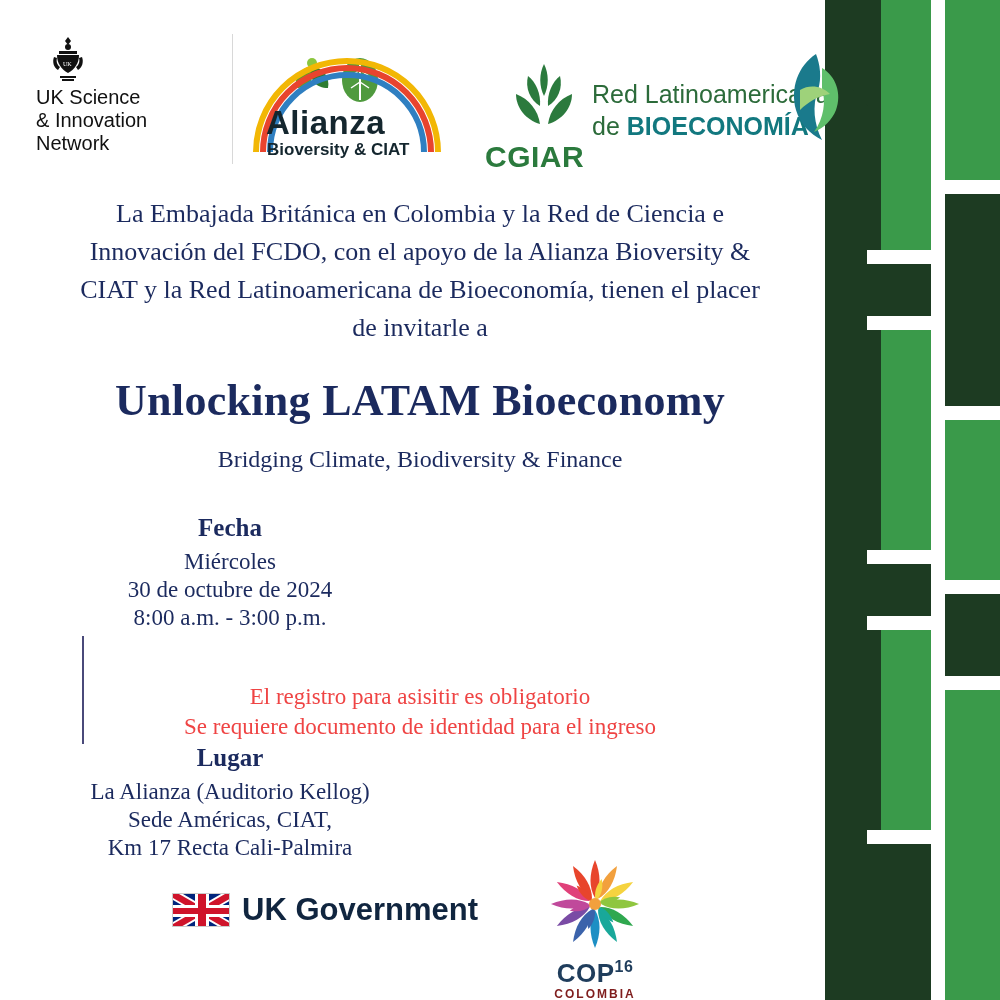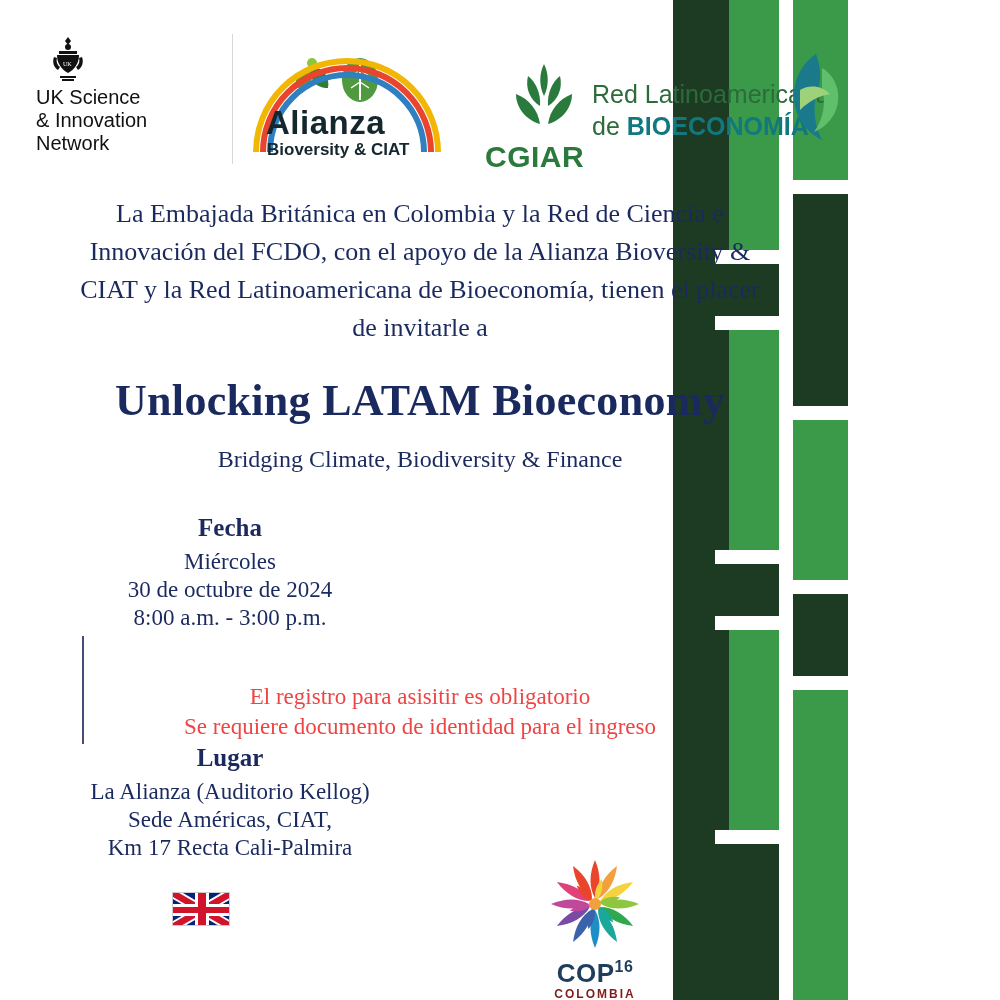--- a/index.html
+++ b/index.html
@@ -8,21 +8,21 @@
   }
   body {
     width: 1000px;
     height: 1000px;
     background: #ffffff;
     font-family: "Liberation Serif", serif;
     overflow: hidden;
   }
   .poster {
     position: relative;
-    width: 848px;
+    width: 1000px;
     height: 1000px;
     background: #ffffff;
     overflow: hidden;
   }
 
   
   .right-band {
     position: absolute;
     top: 0;
     right: 0;
@@ -459,20 +459,21 @@
       <div class="flag">
         <i style="left:0;top:0;width:58px;height:34px;clip-path:polygon(0 0, 10px 0, 58px 28px, 58px 34px, 48px 34px, 0 6px);"></i>
         <i style="left:0;top:0;width:58px;height:34px;clip-path:polygon(48px 0, 58px 0, 58px 6px, 10px 34px, 0 34px, 0 28px);"></i>
         <b style="left:0;top:0;width:58px;height:34px;clip-path:polygon(0 0, 6px 0, 58px 30px, 58px 34px, 52px 34px, 0 4px);"></b>
         <b style="left:0;top:0;width:58px;height:34px;clip-path:polygon(52px 0, 58px 0, 58px 4px, 6px 34px, 0 34px, 0 30px);"></b>
         <i style="left:22px;top:0;width:14px;height:34px;"></i>
         <i style="left:0;top:11px;width:58px;height:12px;"></i>
         <b style="left:25px;top:0;width:8px;height:34px;"></b>
         <b style="left:0;top:14px;width:58px;height:6px;"></b>
       </div>
+      <div class="ukgov-label">UK Government</div>
     </div>
 
     <div class="cop16">
       <svg class="cop-burst" viewBox="0 0 100 92">
         <g transform="translate(50,46)">
           <g>
             <path d="M0,-44 C6,-30 6,-16 0,-6 C-6,-16 -6,-30 0,-44 Z" fill="#e8452c"></path>
             <path d="M0,-44 C6,-30 6,-16 0,-6 C-6,-16 -6,-30 0,-44 Z" fill="#f2a03d" transform="rotate(30)"></path>
             <path d="M0,-44 C6,-30 6,-16 0,-6 C-6,-16 -6,-30 0,-44 Z" fill="#f5d33f" transform="rotate(60)"></path>
             <path d="M0,-44 C6,-30 6,-16 0,-6 C-6,-16 -6,-30 0,-44 Z" fill="#8fc63f" transform="rotate(90)"></path>

